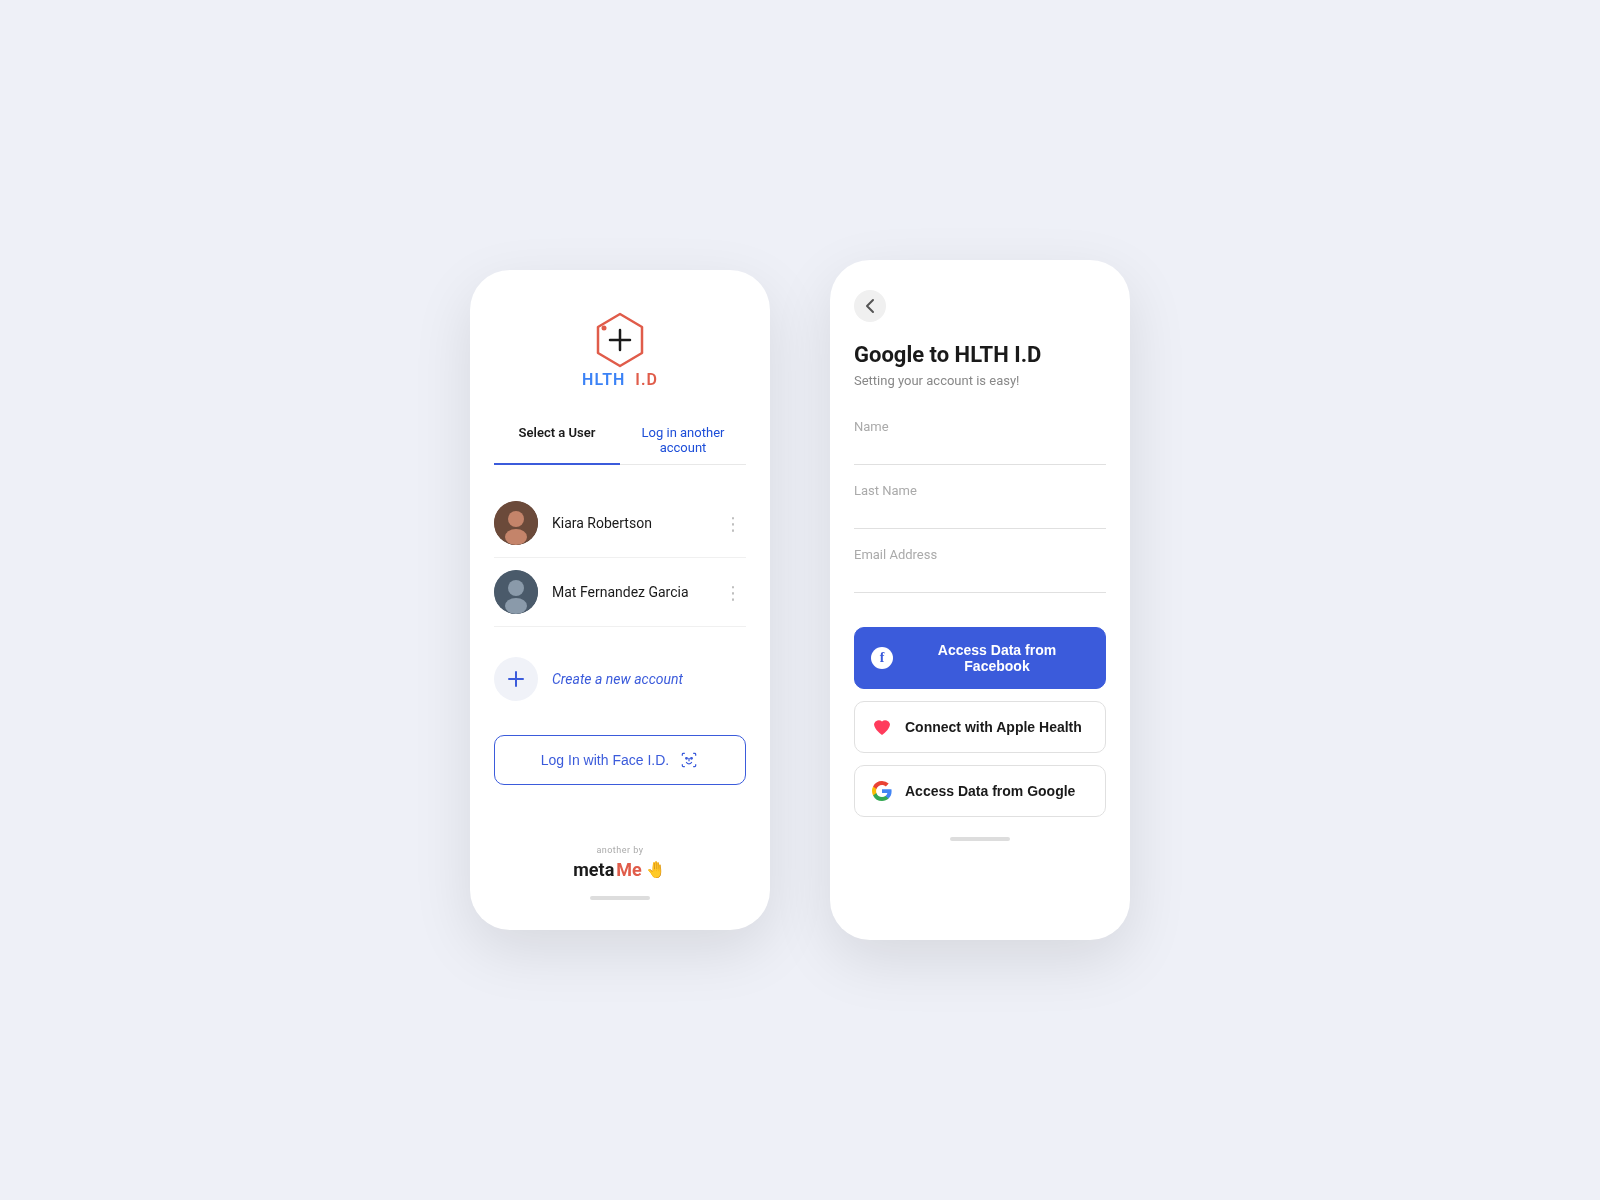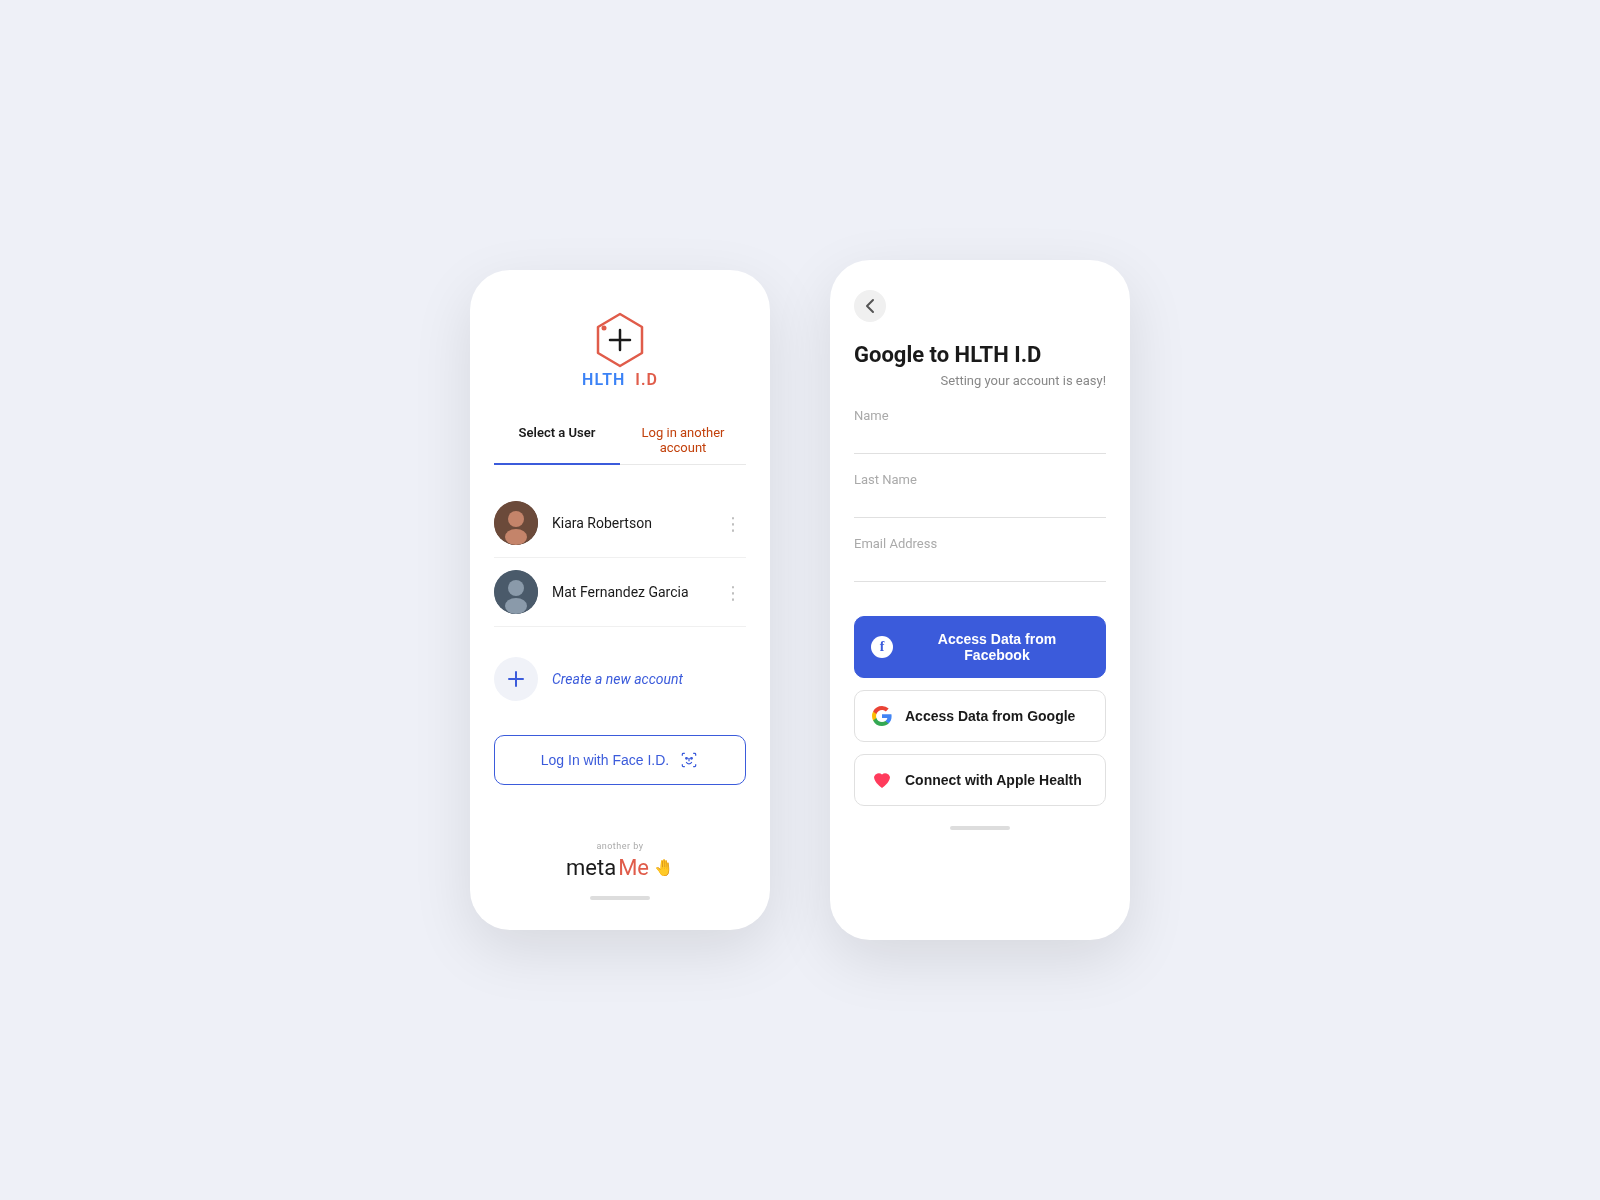--- a/index.html
+++ b/index.html
@@ -58,21 +58,21 @@
       width: 100%;
       border-bottom: 1px solid #e8e8e8;
       margin-bottom: 24px;
     }
 
     .tab {
       flex: 1;
       padding: 8px 0;
       text-align: center;
       font-size: 13px;
-      color: #c2410c;
+      color: #1d4ed8;
       cursor: pointer;
       border-bottom: 2px solid transparent;
       margin-bottom: -1px;
     }
 
     .tab.active {
       color: #1a1a1a;
       font-weight: 600;
       border-bottom: 2px solid #3b5bdb;
     }
@@ -199,22 +199,22 @@
       margin-bottom: 4px;
     }
 
     .metame-logo {
       display: flex;
       align-items: center;
       gap: 2px;
     }
 
     .metame-text {
-      font-size: 22px;
-      font-weight: 400;
+      font-size: 18px;
+      font-weight: 700;
     }
 
     .metame-meta {
       color: #1a1a1a;
     }
 
     .metame-me {
       color: #e05c4a;
     }
 
@@ -251,22 +251,21 @@
     .welcome-title {
       font-size: 22px;
       font-weight: 700;
       color: #1a1a1a;
       margin-bottom: 6px;
     }
 
     .welcome-subtitle {
       font-size: 13px;
       color: #888;
-      margin-bottom: 20px;
-      text-align: right;
+      margin-bottom: 31px;
     }
 
     
     .form-field {
       margin-bottom: 18px;
     }
 
     .form-label {
       font-size: 13px;
       color: #aaa;
@@ -480,37 +479,37 @@
 
   <div class="social-buttons">
 
     <button class="social-btn facebook">
       <div class="social-icon">
         <div class="fb-icon-circle">f</div>
       </div>
       <span>Access Data from Facebook</span>
     </button>
 
+    <button class="social-btn apple">
+      <div class="social-icon">
+        <svg width="22" height="22" viewBox="0 0 22 22">
+          <path d="M11 19s-8-5.5-8-11A5 5 0 0111 5.5 5 5 0 0119 8c0 5.5-8 11-8 11z" fill="#ff3b5c"></path>
+        </svg>
+      </div>
+      <span>Connect with Apple Health</span>
+    </button>
+
     <button class="social-btn google">
       <div class="social-icon">
         <svg width="20" height="20" viewBox="0 0 20 20">
           <path d="M19.6 10.23c0-.68-.06-1.36-.18-2H10v3.79h5.38a4.6 4.6 0 01-2 3.02v2.5h3.23c1.89-1.74 2.99-4.3 2.99-7.31z" fill="#4285F4"></path>
           <path d="M10 20c2.7 0 4.96-.9 6.61-2.43l-3.23-2.5c-.9.6-2.04.96-3.38.96-2.6 0-4.8-1.76-5.59-4.12H1.08v2.58A9.99 9.99 0 0010 20z" fill="#34A853"></path>
           <path d="M4.41 11.91A5.98 5.98 0 014.1 10c0-.67.12-1.31.31-1.91V5.51H1.08A9.99 9.99 0 000 10c0 1.61.39 3.14 1.08 4.49l3.33-2.58z" fill="#FBBC05"></path>
           <path d="M10 3.96c1.47 0 2.79.5 3.83 1.5l2.87-2.87A9.93 9.93 0 0010 0 9.99 9.99 0 001.08 5.51l3.33 2.58C5.2 5.72 7.4 3.96 10 3.96z" fill="#EA4335"></path>
         </svg>
       </div>
       <span>Access Data from Google</span>
     </button>
 
-    <button class="social-btn apple">
-      <div class="social-icon">
-        <svg width="22" height="22" viewBox="0 0 22 22">
-          <path d="M11 19s-8-5.5-8-11A5 5 0 0111 5.5 5 5 0 0119 8c0 5.5-8 11-8 11z" fill="#ff3b5c"></path>
-        </svg>
-      </div>
-      <span>Connect with Apple Health</span>
-    </button>
-
   </div>
 
   <div class="right-scroll-indicator"></div>
 </div>
 
 </body></html>

